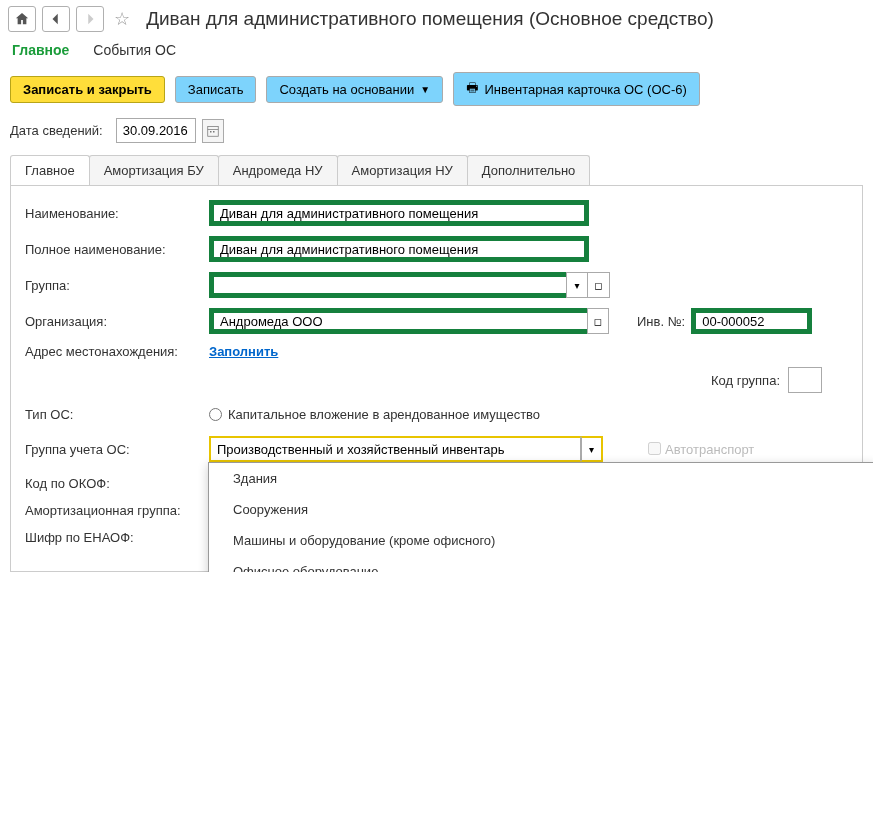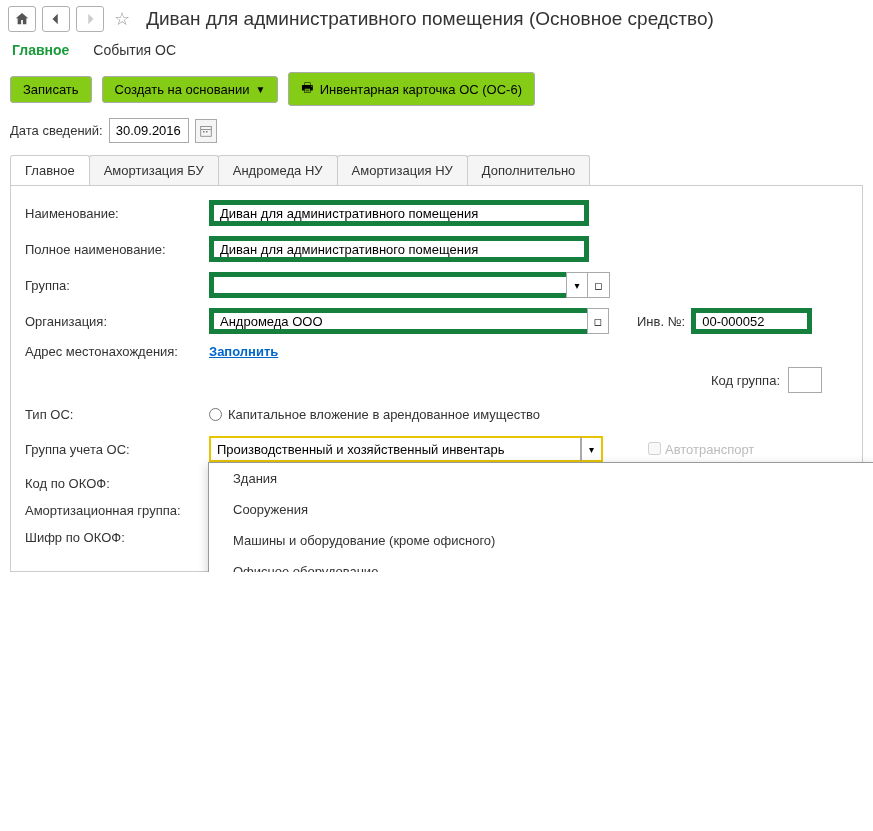--- a/index.html
+++ b/index.html
@@ -39,21 +39,21 @@
 .main-tab { cursor: pointer; font-size: 14px; color: #333; }
 .main-tab.active { color: #1a9c3a; font-weight: bold; }
 .toolbar {
   display: flex;
   gap: 10px;
   padding: 4px 10px 12px;
   align-items: center;
 }
 .btn {
   border: 1px solid #aaa;
-  background: #84cc16;
+  background: #7dd3fc;
   padding: 5px 12px;
   border-radius: 3px;
   cursor: pointer;
   font-size: 13px;
   display: inline-flex;
   align-items: center;
   gap: 6px;
 }
 .btn.primary {
   background: #ffde3a;
@@ -64,20 +64,21 @@
   display: flex;
   align-items: center;
   padding: 0 10px 12px;
   gap: 6px;
 }
 .date-input {
   border: 1px solid #aaa;
   padding: 4px 6px;
   width: 80px;
   font-size: 13px;
+  margin-left: 7px;
 }
 .cal-btn {
   width: 22px; height: 24px;
   border: 1px solid #aaa;
   background: #f5f5f5;
   display: inline-flex;
   align-items: center;
   justify-content: center;
   cursor: pointer;
 }
@@ -200,20 +201,21 @@
   <span class="star-icon">☆</span>
   <span class="page-title">Диван для административного помещения (Основное средство)</span>
 </div>
 
 <div class="main-tabs">
   <span class="main-tab active">Главное</span>
   <span class="main-tab">События ОС</span>
 </div>
 
 <div class="toolbar">
+  <button class="btn primary">Записать и закрыть</button>
   <button class="btn">Записать</button>
   <button class="btn">
     <span>Создать на основании</span>
     <span style="font-size:10px;">▼</span>
   </button>
   <button class="btn">
     <span>🖶</span>
     <span>Инвентарная карточка ОС (ОС-6)</span>
   </button>
 </div>
@@ -328,17 +330,17 @@
   </div>
 
   <div class="below-rows">
     <div class="form-row" style="margin-top:14px;">
       <span class="lbl">Код по ОКОФ:</span>
     </div>
     <div class="form-row">
       <span class="lbl">Амортизационная группа:</span>
     </div>
     <div class="form-row">
-      <span class="lbl">Шифр по ОКОФ:</span>
+      <span class="lbl">Шифр по ЕНАОФ:</span>
     </div>
   </div>
 
 </div>
 
 </body></html>

